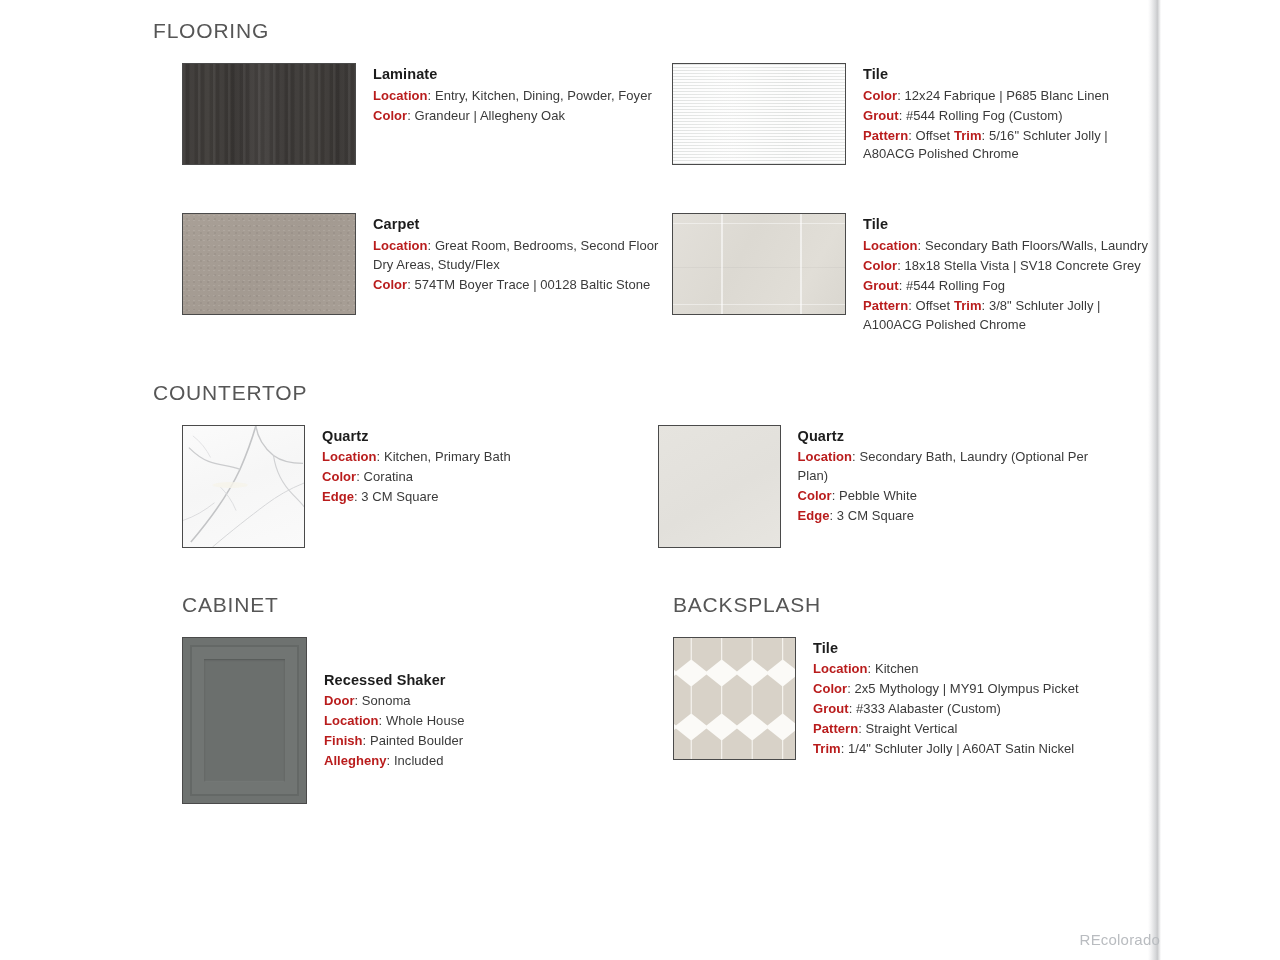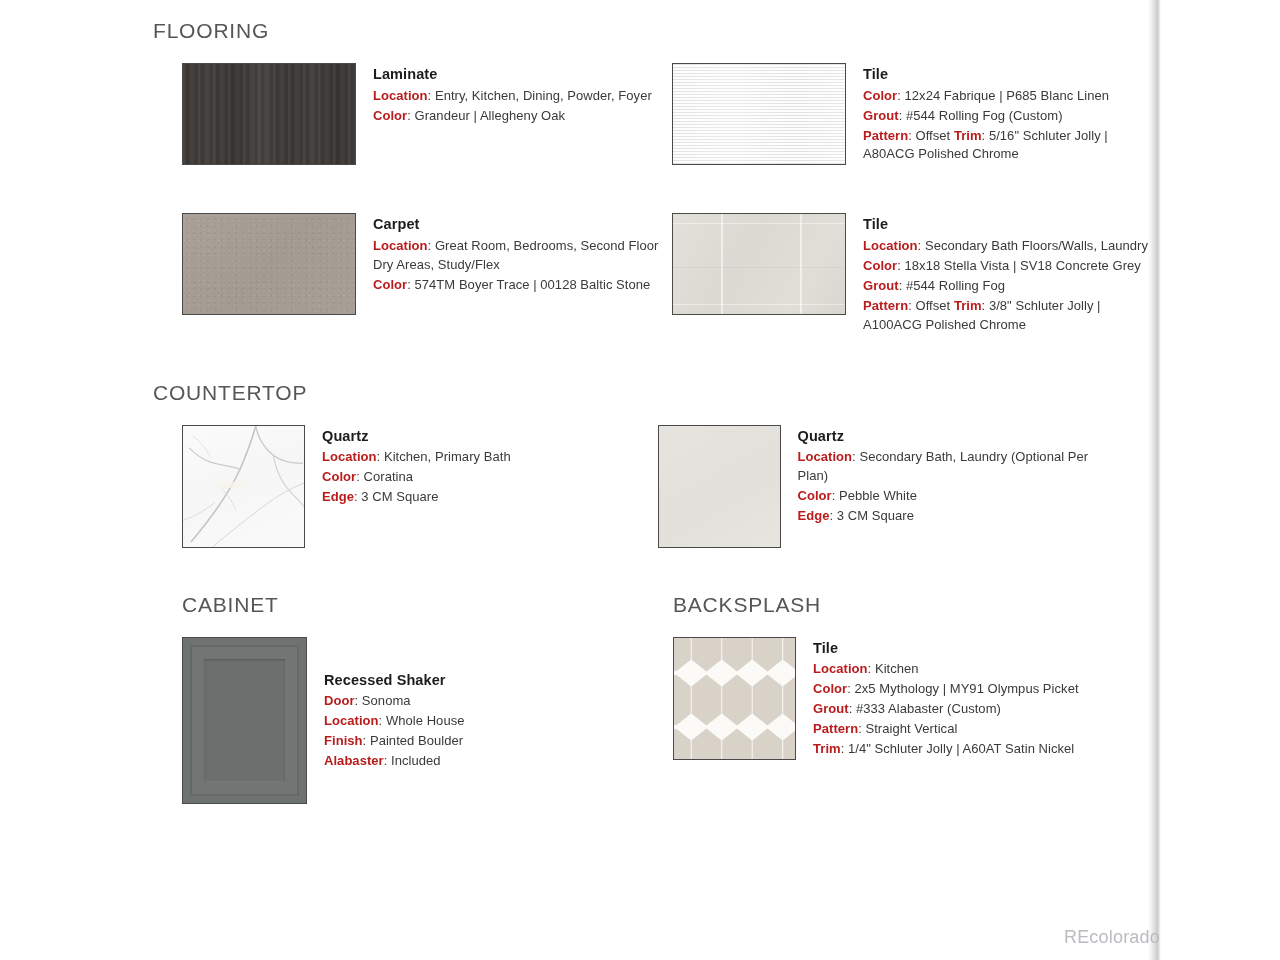--- a/index.html
+++ b/index.html
@@ -181,21 +181,21 @@
     color: #b91c1c;
   }
 
   .gap-row { height: 48px; }
   .gap-section { height: 46px; }
 
   .watermark {
     position: absolute;
     right: 120px;
     bottom: 12px;
-    font-size: 18px;
+    font-size: 15px;
     color: #b9bcc0;
     letter-spacing: 0.2px;
     white-space: nowrap;
     text-align: right;
   }
 </style>
 </head>
 <body>
 
 <div id="page">
@@ -305,21 +305,21 @@
           <div class="swatch door sw-cabinet">
             <div class="cab-outer">
               <div class="cab-inner"></div>
             </div>
           </div>
           <div class="details narrow">
             <div class="item-name">Recessed Shaker</div>
             <div class="spec"><b>Door</b>: <span>Sonoma</span></div>
             <div class="spec"><b>Location</b>: <span>Whole House</span></div>
             <div class="spec"><b>Finish</b>: <span>Painted Boulder</span></div>
-            <div class="spec"><b>Alabaster</b>: <span>Included</span></div>
+            <div class="spec"><b>Allegheny</b>: <span>Included</span></div>
           </div>
         </div>
       </div>
 
       <div class="section" style="width:490px">
         <div class="section-title">BACKSPLASH</div>
         <div class="item">
           <div class="swatch bsq sw-picket">
             <svg viewBox="0 0 123 123" preserveAspectRatio="none">
               <rect x="0" y="0" width="123" height="123" fill="#fbfaf7"></rect>

